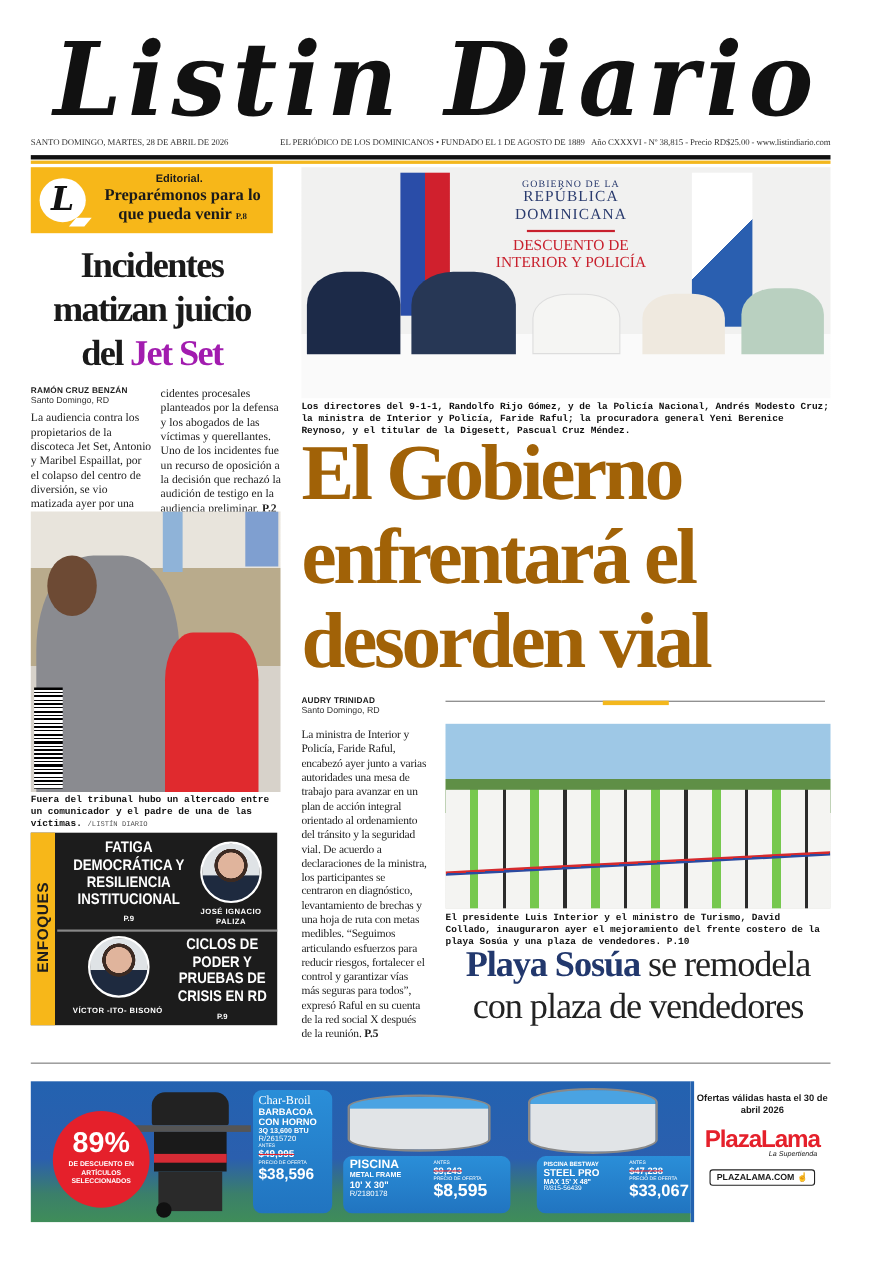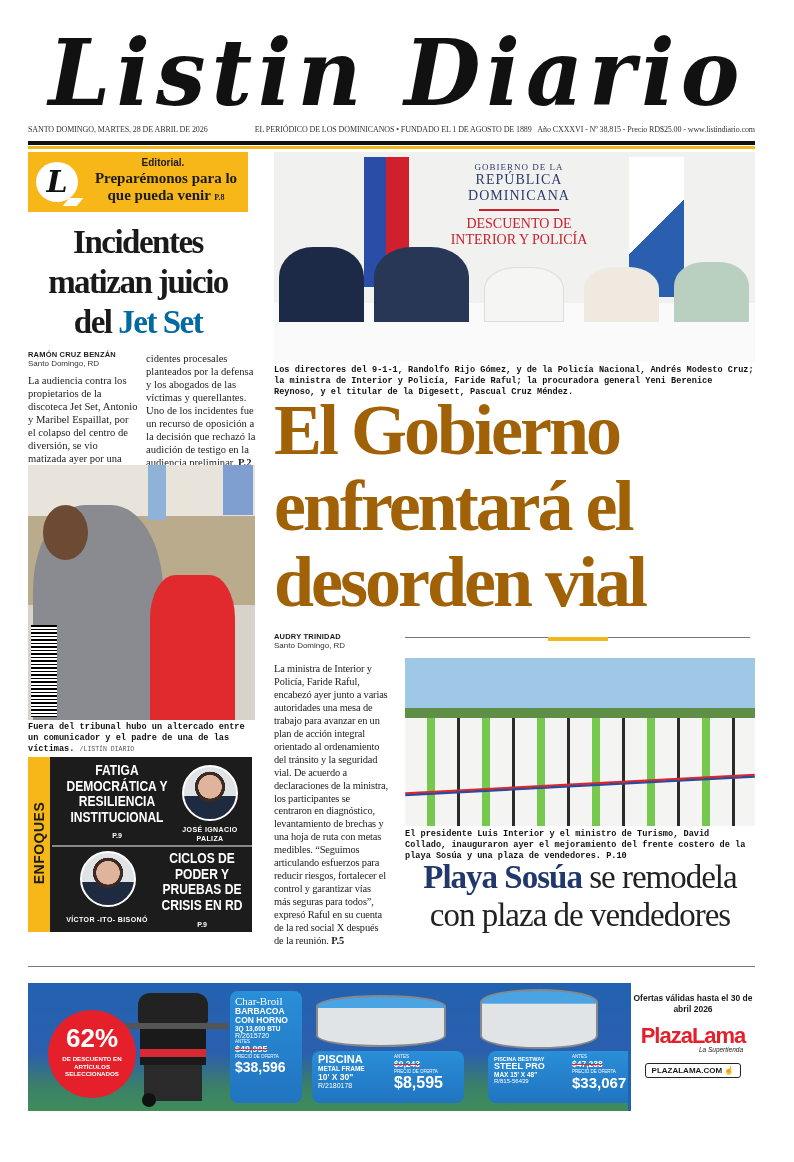--- a/index.html
+++ b/index.html
@@ -12,21 +12,21 @@
 .rule-black{left:28px;top:141px;width:727px;height:4px;background:#111}
 .rule-yellow{left:28px;top:146px;width:727px;height:3px;background:#f3b71d}
 
 .editorial{left:28px;top:152px;width:220px;height:60px;background:#f7b719}
 .editorial .bubble{position:absolute;left:8px;top:10px;width:42px;height:40px;background:#fff;border-radius:50%;font-family:"DejaVu Serif",serif;font-weight:bold;font-style:italic;font-size:30px;line-height:40px;text-align:center;color:#111}
 .editorial .bubble:after{content:"";position:absolute;left:30px;bottom:-4px;width:14px;height:8px;background:#fff;transform:skewX(-40deg)}
 .editorial .kicker{position:absolute;left:60px;top:5px;width:150px;text-align:center;font-family:"Liberation Sans",sans-serif;font-weight:bold;font-size:10px}
 .editorial .title{position:absolute;left:56px;top:18px;width:164px;text-align:center;font-weight:bold;font-size:15px;line-height:17px}
 .editorial .page{font-size:8px}
 .hl-left{left:28px;top:222px;width:220px;text-align:center;font-weight:bold;font-size:33px;line-height:40px;letter-spacing:-1.5px}
-.hl-left .red{color:#0369a1}
+.hl-left .red{color:#a21caf}
 .byline{font-family:"Liberation Sans",sans-serif}
 .byline .name{font-weight:bold;font-size:7.5px;display:block;letter-spacing:0.2px}
 .byline .loc{font-size:8px;display:block;color:#333}
 .body-text{font-size:10.6px;line-height:13px;color:#222;text-align:left}
 .body-text b{font-weight:bold}
 .photo{background:#999;overflow:hidden}
 .caption{font-family:Liberation Mono, monospace;font-weight:bold;font-size:8.6px;line-height:11px;color:#111}
 .caption .credit{font-weight:normal;font-size:6.5px;color:#555;text-transform:uppercase}
 
 .enfoques{left:28px;top:757px;width:224px;height:175px;background:#1c1c1c}
@@ -166,21 +166,21 @@
   <div class="ad-bg"></div>
   <div class="grill">
     <div class="lid"></div>
       <div class="shelf"></div>
       <div class="body"></div>
       <div class="band"></div>
       <div class="cart"></div>
       <div class="wheel"></div>
   </div>
   <div class="ad-badge">
-    <span class="pct">62%</span>
+    <span class="pct">89%</span>
     <span class="desc">DE DESCUENTO EN ARTÍCULOS SELECCIONADOS</span>
   </div>
   <div class="ad-card" style="left:202px;top:8px;width:72px;height:112px;padding:4px 5px">
     <div style="font-family:'Liberation Serif',serif;font-weight:normal;font-size:11px">Char-Broil</div>
     <div style="font-weight:bold;font-size:8.5px;line-height:9px">BARBACOA CON HORNO</div>
     <div style="font-weight:bold;font-size:6.5px">3Q 13,600 BTU</div>
     <div style="font-size:7px">R/2615720</div>
     <div style="font-size:4.5px">ANTES</div>
     <div class="strike" style="font-weight:bold;font-size:9px">$49,995</div>
     <div style="font-size:4.5px">PRECIO DE OFERTA</div>

